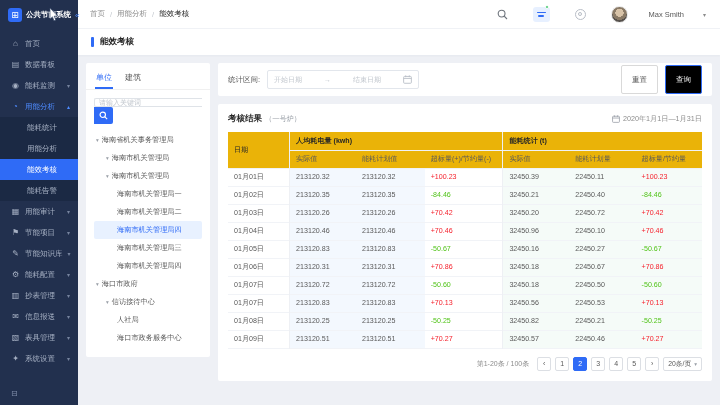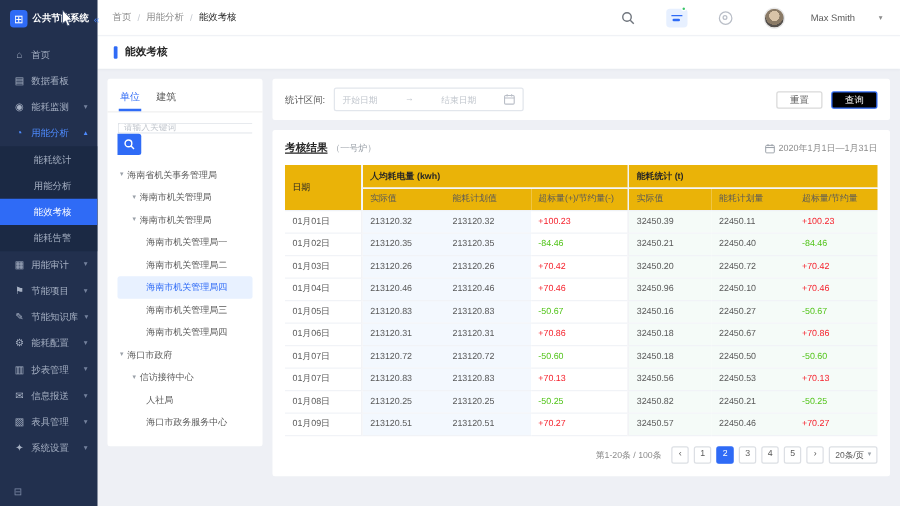--- a/index.html
+++ b/index.html
@@ -68,26 +68,26 @@
   .tree-row.selected{background:#e8f1ff;color:#2f6bf6;}
 
   
   .right-col{flex:1;display:flex;flex-direction:column;gap:8px;min-width:0;}
   .filter-card{height:33px;background:#fff;border-radius:2px;display:flex;align-items:center;padding:0 10px;gap:7px;flex-shrink:0;}
   .filter-label{font-size:7.5px;color:#595959;}
   .range-box{height:19px;width:152px;border:1px solid #e2e6ec;border-radius:2px;display:flex;align-items:center;padding:0 6px;justify-content:space-between;}
   .range-box .ph{font-size:7px;color:#c1c6cd;}
   .range-box .arrow{font-size:7px;color:#c1c6cd;}
   .filter-spacer{flex:1;}
-  .btn{height:14px;padding:0 10px;border-radius:2px;font-size:7.5px;display:flex;align-items:center;border:1px solid #d9d9d9;background:#fff;color:#595959;font-family:inherit;}
+  .btn{height:29px;padding:0 10px;border-radius:2px;font-size:7.5px;display:flex;align-items:center;border:1px solid #d9d9d9;background:#fff;color:#595959;font-family:inherit;}
   .btn-primary{background:#000000;border-color:#2f6bf6;color:#fff;}
 
   .results-card{background:#fff;border-radius:2px;padding:9px 10px 10px;display:flex;flex-direction:column;}
   .results-head{display:flex;align-items:center;margin-bottom:7px;}
-  .results-title{font-size:8.5px;font-weight:bold;color:#262626;text-decoration:underline;}
+  .results-title{font-size:8.5px;font-weight:bold;color:#262626;}
   .results-sub{font-size:7.2px;color:#9aa0a8;margin-left:3px;}
   .results-date{margin-left:auto;font-size:7.2px;color:#8c8c8c;display:flex;align-items:center;gap:3px;}
 
   table{width:100%;border-collapse:collapse;table-layout:fixed;}
   th,td{font-size:7.1px;font-weight:normal;color:#595959;padding:0 6px;height:18px;text-align:left;white-space:nowrap;overflow:hidden;}
   thead th{background:#eab308;border-bottom:1px solid #f0f2f6;margin-top:24px;}
   thead .grp{color:#262626;font-weight:bold;border-bottom:1px solid #f0f2f6;}
   thead .datecol{color:#262626;}
   tbody tr{border-bottom:1px solid #f1f3f7;}
   td.e{background:#f3f8fe;}

